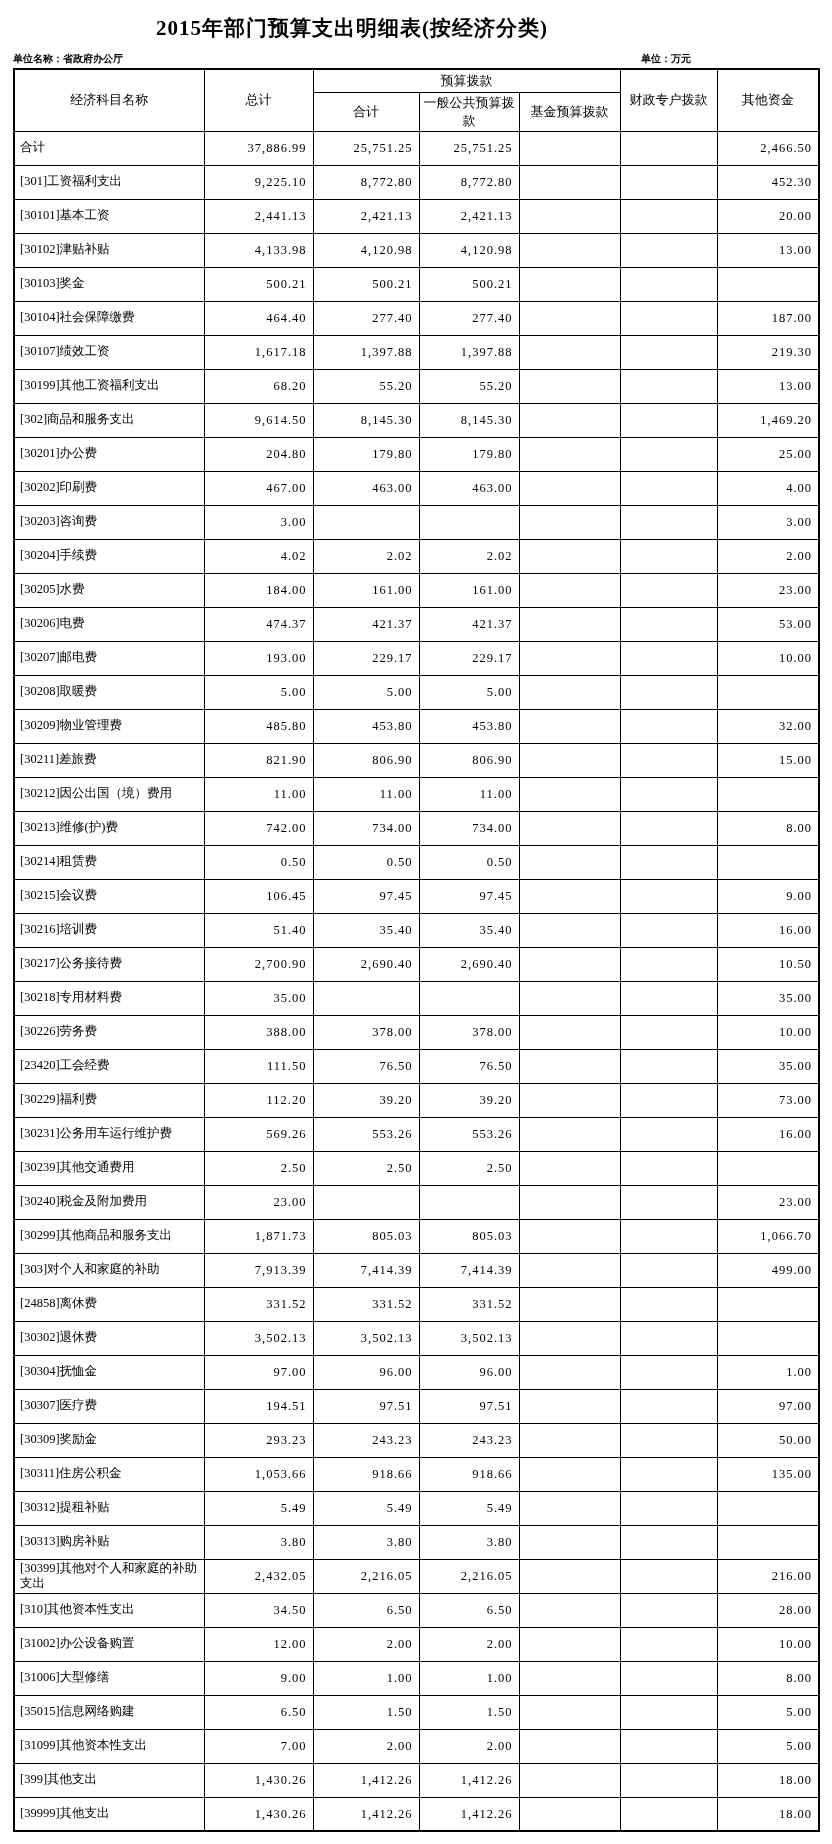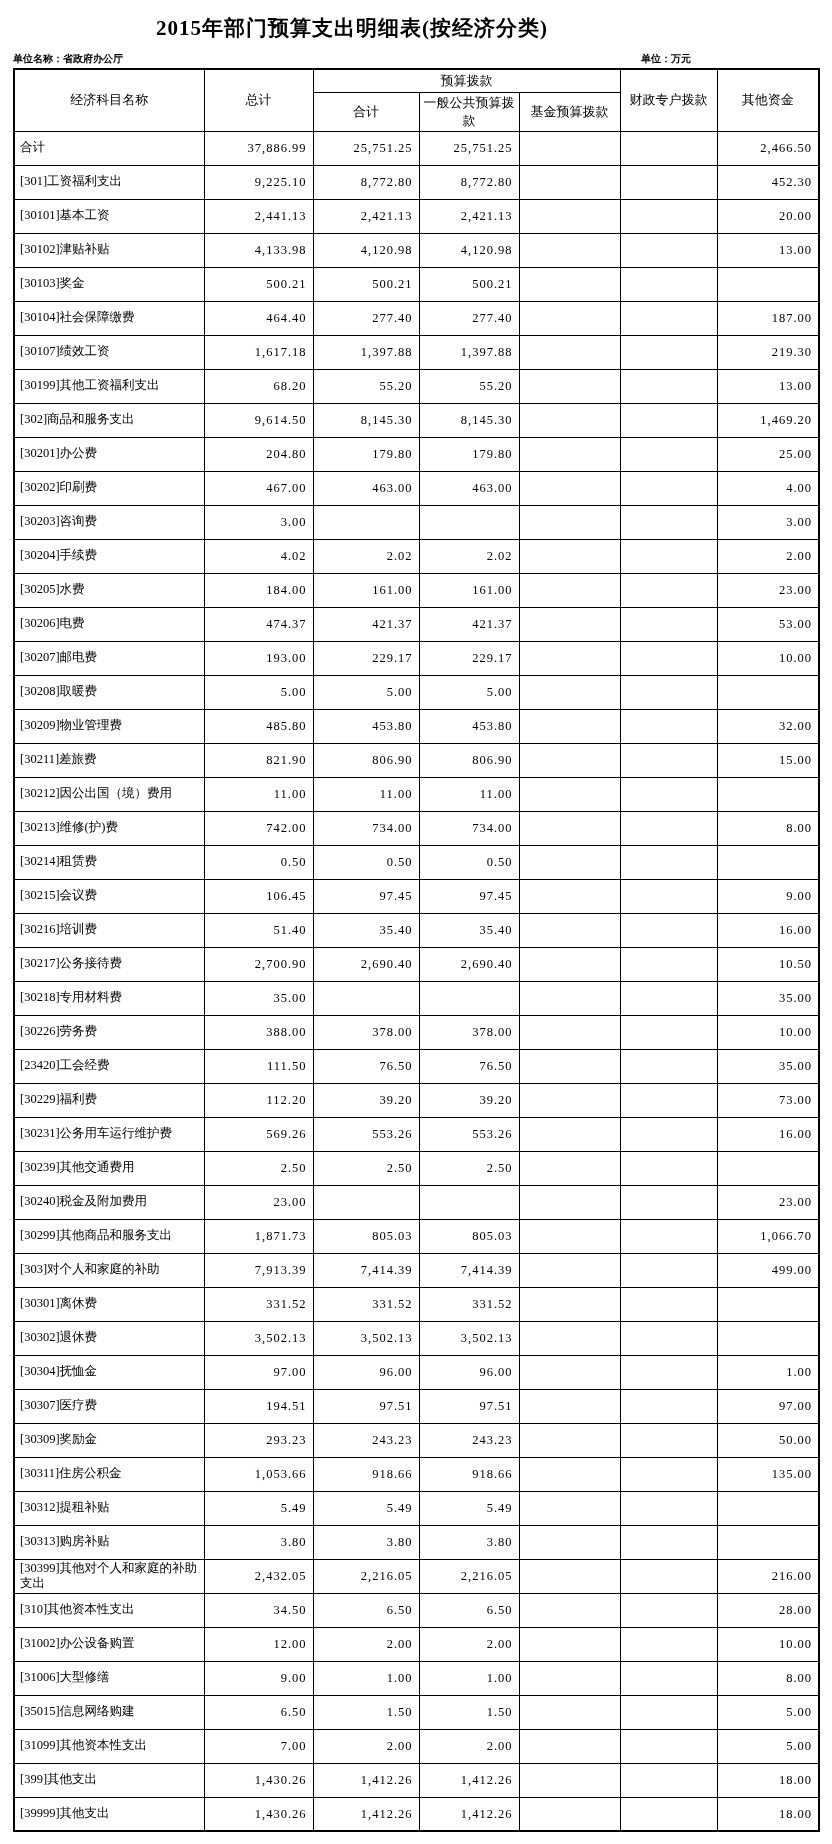--- a/index.html
+++ b/index.html
@@ -410,21 +410,21 @@
         <tr>
           <td class="c-name">[303]对个人和家庭的补助</td>
           <td class="c-num">7,913.39</td>
           <td class="c-num">7,414.39</td>
           <td class="c-num">7,414.39</td>
           <td class="c-num"></td>
           <td class="c-num"></td>
           <td class="c-num">499.00</td>
         </tr>
         <tr>
-          <td class="c-name">[30301]离休费</td>
+          <td class="c-name">[24858]离休费</td>
           <td class="c-num">331.52</td>
           <td class="c-num">331.52</td>
           <td class="c-num">331.52</td>
           <td class="c-num"></td>
           <td class="c-num"></td>
           <td class="c-num"></td>
         </tr>
         <tr>
           <td class="c-name">[30302]退休费</td>
           <td class="c-num">3,502.13</td>

